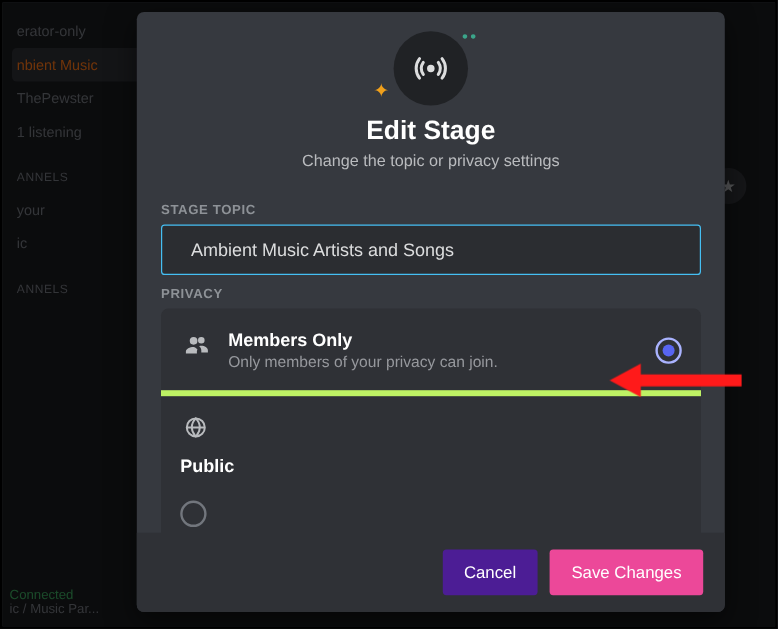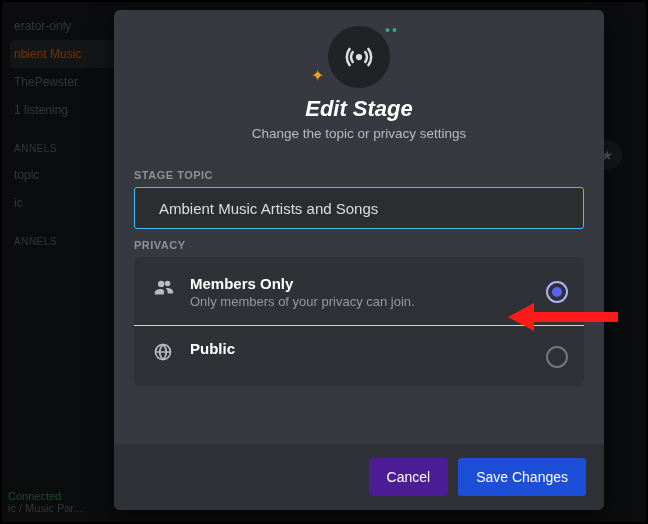--- a/index.html
+++ b/index.html
@@ -23,58 +23,58 @@
   
   .modal {
     position:absolute; left:112px; top:8px; width:490px; height:500px;
     background:#36393f; border-radius:6px; box-shadow:0 8px 24px rgba(0,0,0,.5);
     display:flex; flex-direction:column;
   }
   .mhead { text-align:center; padding:16px 20px 8px; position:relative; }
   .iconwrap { width:62px; height:62px; border-radius:50%; background:#202225; margin:0 auto 8px; display:flex; align-items:center; justify-content:center; }
   .dots { position:absolute; left:calc(50% + 26px); top:12px; font-size:14px; color:#3ba58a; letter-spacing:2px;}
   .sparkle { position:absolute; left:calc(50% - 48px); top:56px; font-size:16px; color:#f0a01b;}
-  .mhead h2 { color:#fff; font-size:22px; font-weight:700; margin-bottom:4px;font-style:italic; }
+  .mhead h2 { color:#fff; font-size:22px; font-weight:700; margin-bottom:4px; }
   .mhead p { color:#b9bbbe; font-size:13.5px; }
   .mbody { padding:10px 20px 8px; flex:1; overflow:auto; }
   .lbl { font-size:11px; font-weight:700; letter-spacing:.5px; color:#8e9297; margin:10px 0 6px; text-transform:uppercase; }
   .tinput {
     width:100%; height:42px; background:#2b2d31; border:1px solid #45bff3; border-radius:3px;
     color:#dcddde; font-size:15px; padding:0 24px; outline:none;
   }
   .priv { background:#2f3136; border-radius:6px; padding:4px 0; }
   .opt { display:flex; align-items:flex-start; gap:14px; padding:14px 16px; cursor:pointer; }
-  .opt + .opt { border-top:1px solid #bef264; }
+  .opt + .opt { border-top:5px solid #bef264;flex-direction:column; }
   .oicon { width:26px; display:flex; justify-content:center; padding-top:2px; color:#b9bbbe; }
   .otext { flex:1; }
   .otext .t { color:#fff; font-size:15px; font-weight:600; }
   .otext .d { color:#96989d; font-size:13px; margin-top:2px; line-height:1.3; }
   .radio { width:22px; height:22px; border:2px solid #72767d; border-radius:50%; display:flex; align-items:center; justify-content:center; margin-top:6px; flex-shrink:0;}
   .radio.on { border-color:#aab3ff; }
   .radio.on::after { content:""; width:10px; height:10px; border-radius:50%; background:#5865f2; }
   .mfoot { background:#2f3136; padding:14px 18px; display:flex; justify-content:flex-end; gap:10px; border-radius:0 0 6px 6px; }
   .btn { height:38px; padding:0 18px; border:none; border-radius:3px; font-size:14px; font-weight:500; cursor:pointer; }
   .btn.cancel { background:#4c1d95; color:#fff; }
-  .btn.save { background:#1d4ed8; color:#fff; }
+  .btn.save { background:#ec4899; color:#fff; }
   
   .arrow { position:absolute; left:530px; top:310px; pointer-events:none; }
   .arrow .shaft { width:86px; height:10px; background:#ff1a1a; }
   .arrow .head { position:absolute; left:-24px; top:-9px; width:0; height:0; border-right:26px solid #ff1a1a; border-top:14px solid transparent; border-bottom:14px solid transparent; }
 </style>
 </head>
 <body>
 
 <div class="bg">
   <div class="col">
     <div class="row">erator-only</div>
     <div class="row sel">nbient Music</div>
     <div class="row">ThePewster</div>
     <div class="row">1 listening</div>
     <div class="row hdr">ANNELS</div>
-    <div class="row">topic</div>
+    <div class="row">your</div>
     <div class="row">ic</div>
     <div class="row hdr">ANNELS</div>
   </div>
   <div class="foot">
     <div class="c">Connected</div>
     <div class="s">ic / Music Par...</div>
   </div>
   <div class="star">★</div>
 </div>
 

